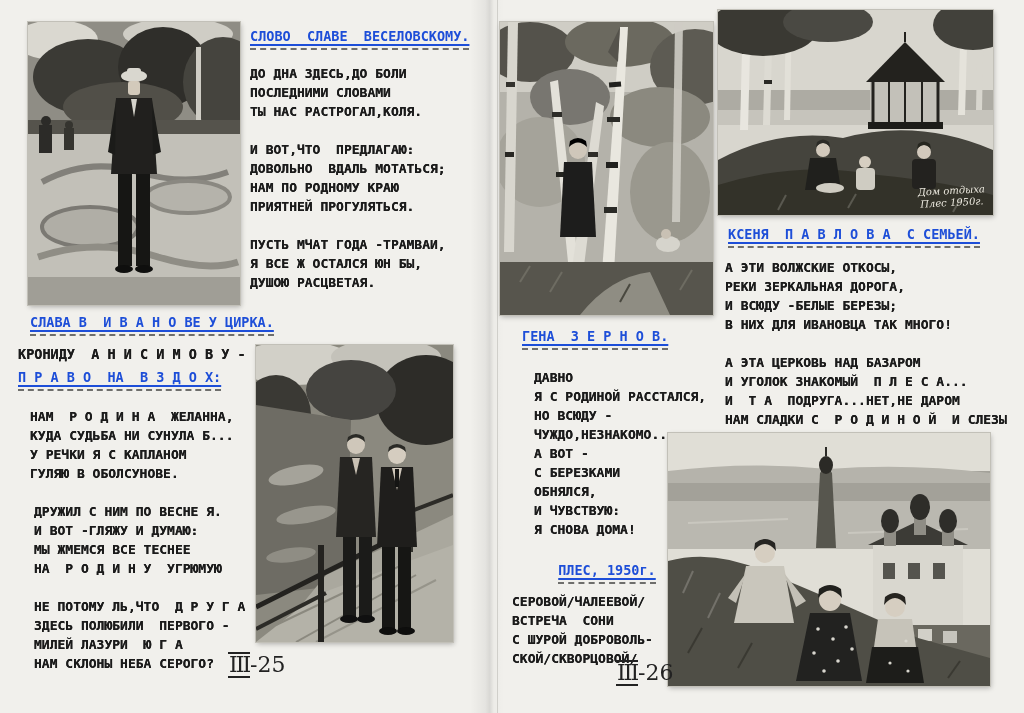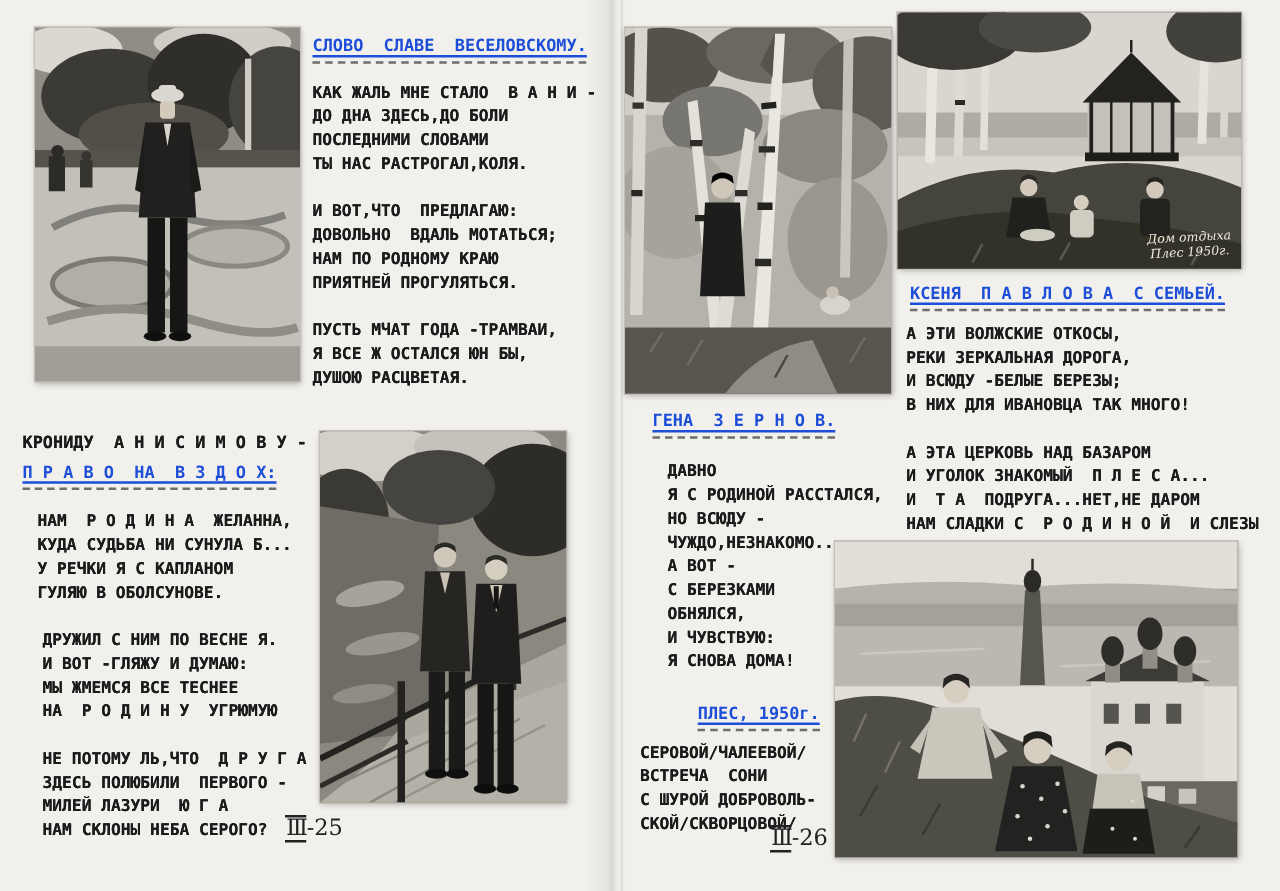--- a/index.html
+++ b/index.html
@@ -15,21 +15,21 @@
 
   .tblock{position:absolute;}
   .tl{white-space:pre;font-size:13px;line-height:19px;font-weight:bold;color:#1b1b1b;
       text-shadow:0 0 0.4px #1b1b1b;}
   .title{white-space:pre;font-size:13.5px;font-weight:bold;display:inline-block;
          text-decoration:underline;text-decoration-thickness:2px;text-underline-offset:3px;
          border-bottom:2px dashed rgba(40,40,40,0.65);padding-bottom:4px;color:#1d4ed8;}
   .stanza{margin-bottom:19px;}
 
   .pagenum{position:absolute;font-family:"DejaVu Serif","Liberation Serif",serif;
-           font-size:18px;color:#222;letter-spacing:0px;}
+           font-size:22px;color:#222;letter-spacing:0px;}
   .roman{display:inline-block;border-top:2px solid #222;border-bottom:2px solid #222;
          padding:0 1px;letter-spacing:-2px;line-height:1.0;}
 
   .handwriting{position:absolute;right:8px;bottom:6px;color:#ece9df;
                font-family:"DejaVu Serif","Liberation Serif",serif;font-style:italic;
                font-size:10px;line-height:12px;transform:rotate(-3deg);text-align:center;}
 </style>
 </head>
 <body>
 
@@ -66,25 +66,27 @@
       <path d="M103,77 L109,77 L106,95 Z" fill="#d6d4cc"></path>
       <path d="M88,78 L80,130 L87,133 Z" fill="#1b1b19"></path>
       <path d="M124,78 L133,130 L125,133 Z" fill="#1b1b19"></path>
       <rect x="90" y="152" width="14" height="92" fill="#161614"></rect>
       <rect x="108" y="152" width="14" height="92" fill="#161614"></rect>
       <ellipse cx="96" cy="247" rx="9" ry="4" fill="#0f0f0e"></ellipse>
       <ellipse cx="116" cy="247" rx="9" ry="4" fill="#0f0f0e"></ellipse>
     </svg>
   </div>
 
+  <div class="tblock" style="left:30px;top:312px;width:215px;text-align:center;">
+    <span class="title">СЛАВА В  И В А Н О ВЕ У ЦИРКА.</span>
+  </div>
 
   <div class="tblock" style="left:250px;top:26px;width:232px;">
     <div style="margin-bottom:14px;"><span class="title">СЛОВО  СЛАВЕ  ВЕСЕЛОВСКОМУ.</span></div>
     <div class="stanza">
-      <div class="tl">КАК ЖАЛЬ МНЕ СТАЛО  В А Н И -</div>
       <div class="tl">ДО ДНА ЗДЕСЬ,ДО БОЛИ</div>
       <div class="tl">ПОСЛЕДНИМИ СЛОВАМИ</div>
       <div class="tl">ТЫ НАС РАСТРОГАЛ,КОЛЯ.</div>
     </div>
     <div class="stanza">
       <div class="tl">И ВОТ,ЧТО  ПРЕДЛАГАЮ:</div>
       <div class="tl">ДОВОЛЬНО  ВДАЛЬ МОТАТЬСЯ;</div>
       <div class="tl">НАМ ПО РОДНОМУ КРАЮ</div>
       <div class="tl">ПРИЯТНЕЙ ПРОГУЛЯТЬСЯ.</div>
     </div>

